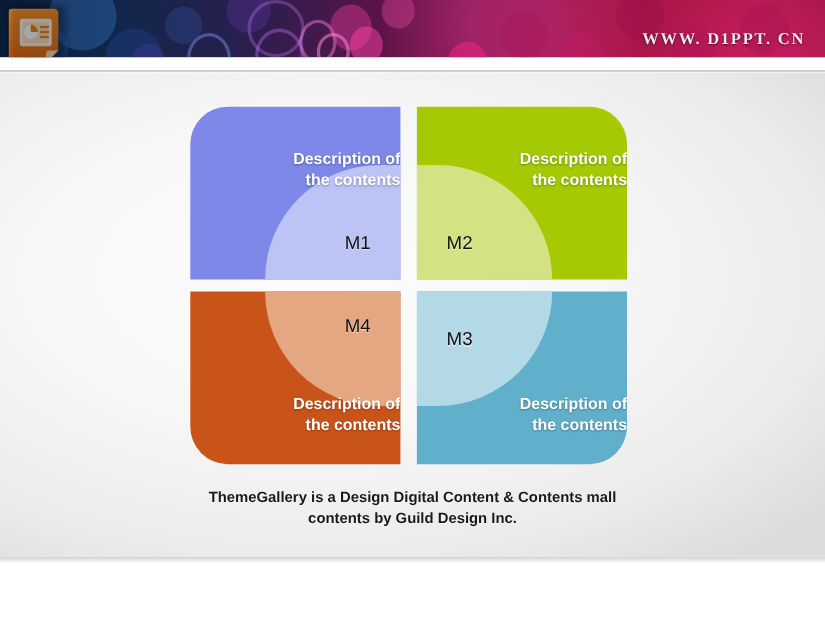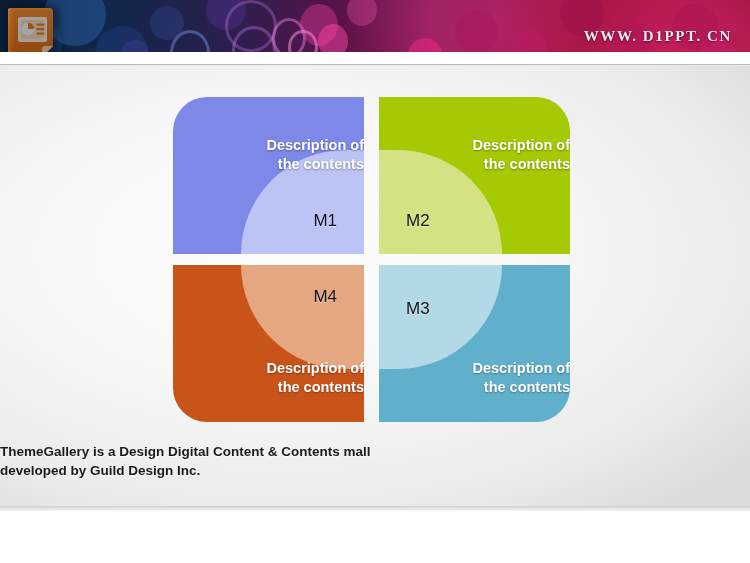--- a/index.html
+++ b/index.html
@@ -86,21 +86,21 @@
     text-shadow:0 1px 1px rgba(255,255,255,.55);
   }
   .q-tl .mlabel { right:27px; bottom:23px; }
   .q-tr .mlabel { left:27px;  bottom:23px;text-align:center; }
   .q-bl .mlabel { right:27px; top:22px; }
   .q-br .mlabel { left:27px;  top:22px;margin-top:12px; }
 
   
   .caption {
     position:absolute; left:0; top:442px; width:750px;
-    text-align:left; color:#1a1a1a;
+    text-align:center; color:#1a1a1a;
     font-size:13.5px; font-weight:700; line-height:19px;
     text-shadow:0 1px 1px rgba(255,255,255,.7);
   }
 
   
   .footer {
     position:absolute; left:0; top:506px; width:750px; height:57px;
     background:#ffffff;
   }
   .footer-top-shade{
@@ -198,19 +198,19 @@
     <div class="desc">
       <span>Description of</span><br>
       <span>the contents</span>
     </div>
     <div class="mlabel">M3</div>
   </div>
 </div>
 
 <div class="caption">
   <span>ThemeGallery is a Design Digital Content &amp; Contents mall</span><br>
-  <span>developed by Guild Design Inc.</span>
+  <span>contents by Guild Design Inc.</span>
 </div>
 
 <div class="footer">
   <div class="footer-top-shade"></div>
 
 </div>
 
 </body></html>

